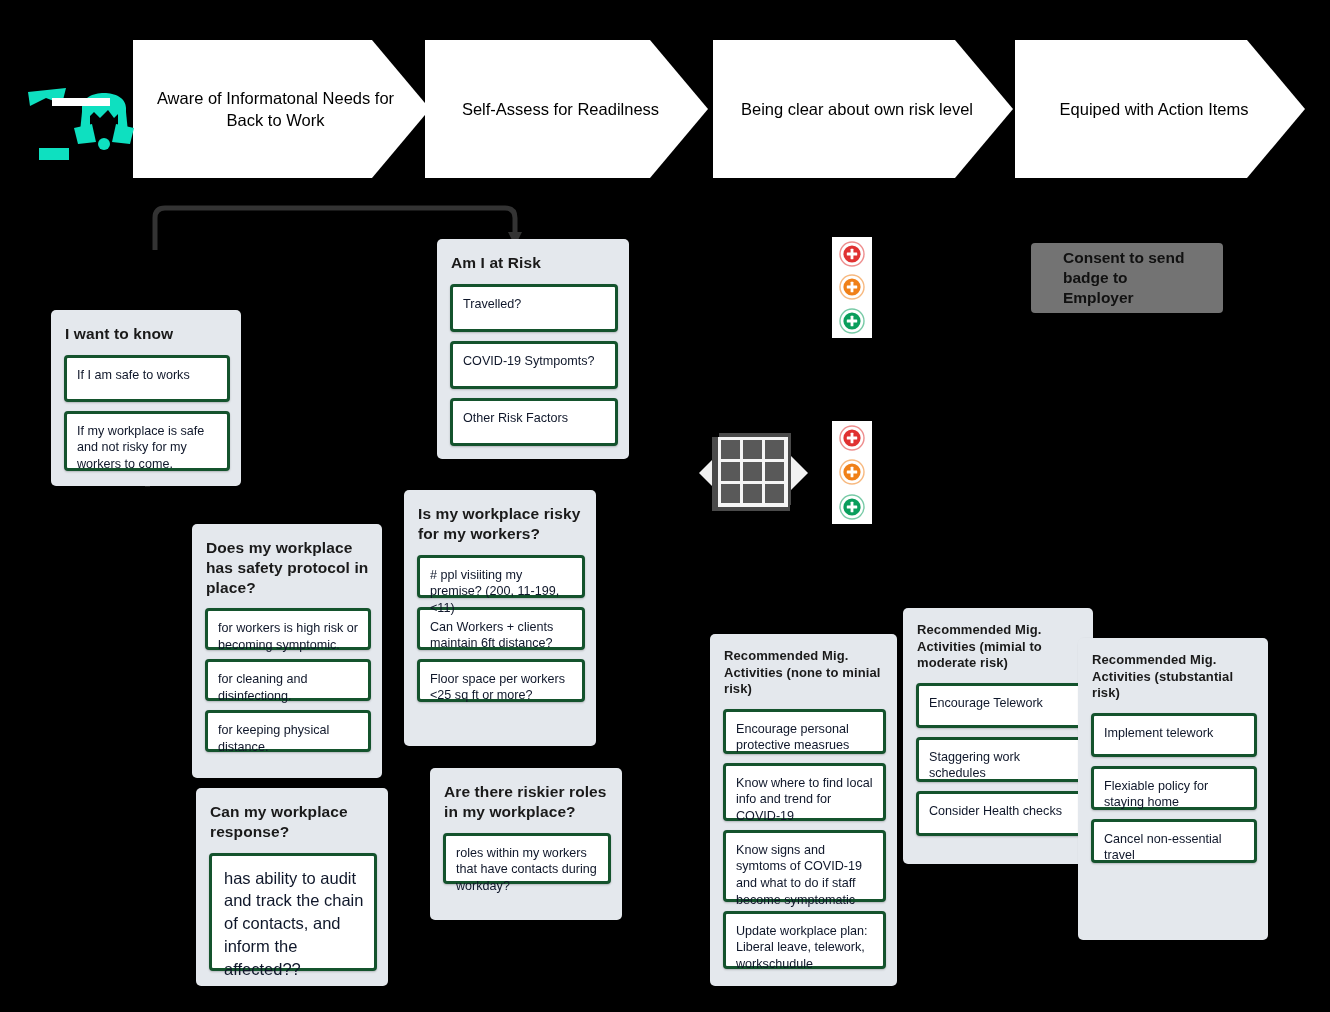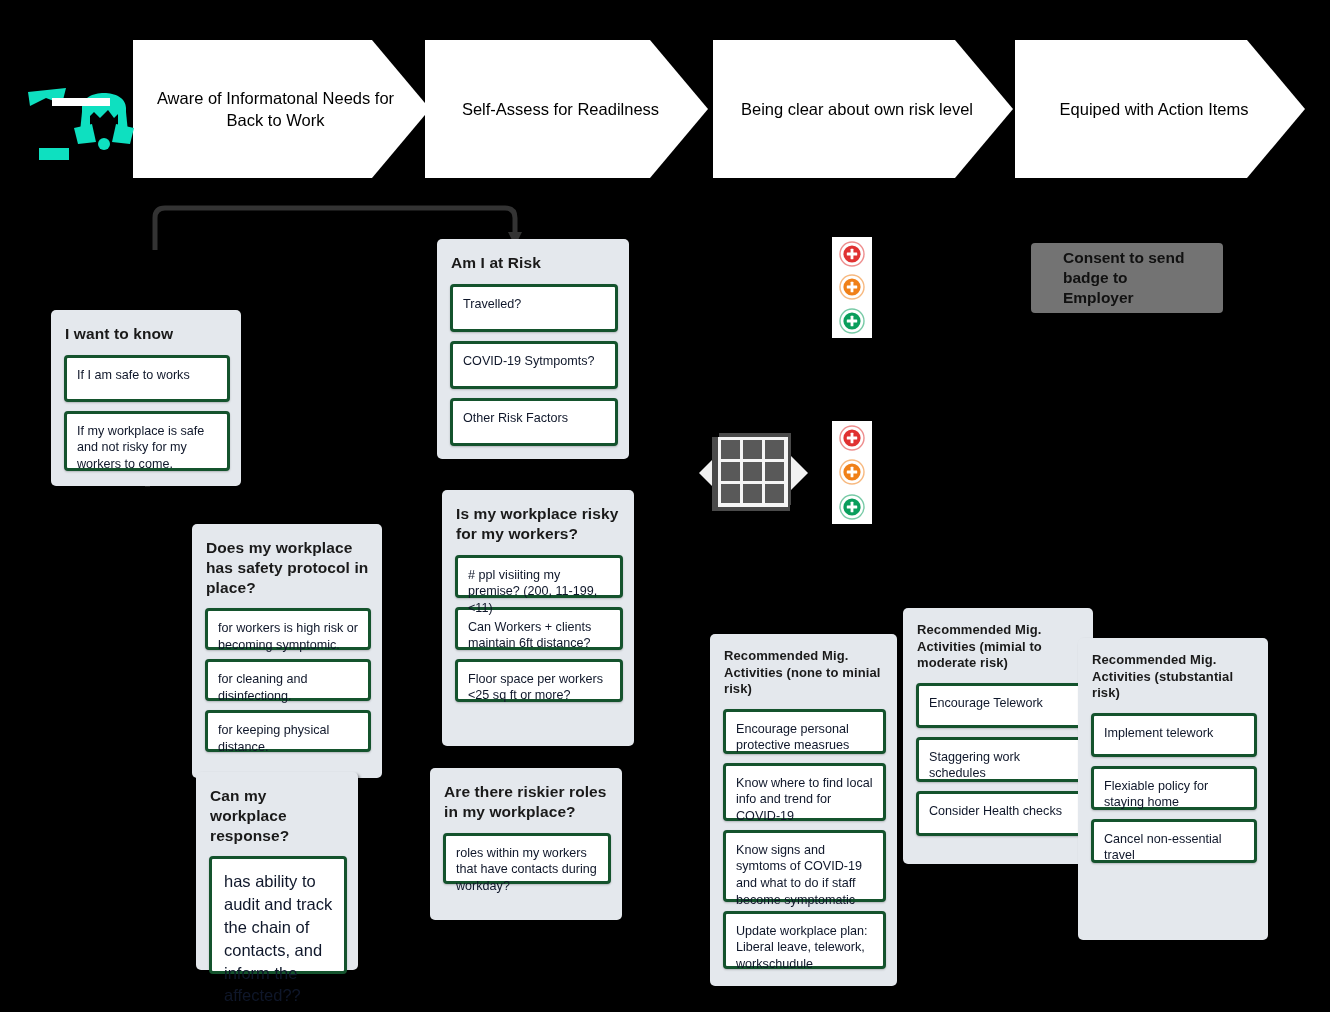--- a/index.html
+++ b/index.html
@@ -101,26 +101,26 @@
     <div class="item" style="height:48px;">Other Risk Factors</div>
   </div>
 
   <div class="card" style="left:192px;top:524px;width:190px;height:254px;">
     <div class="card-title">Does my workplace has safety protocol in place?</div>
     <div class="item" style="height:42px;">for workers  is high risk or becoming symptomic.</div>
     <div class="item" style="height:42px;">for cleaning and disinfectiong.</div>
     <div class="item" style="height:42px;">for keeping physical distance.</div>
   </div>
 
-  <div class="card" style="left:196px;top:772px;width:162px;height:198px;">
+  <div class="card" style="left:196px;top:788px;width:192px;height:198px;">
     <div class="card-title">Can my workplace response?</div>
     <div class="item big" style="height:118px;"> has ability to audit and track the chain of contacts, and inform the affected??</div>
   </div>
 
-  <div class="card" style="left:442px;top:490px;width:192px;height:256px;">
+  <div class="card" style="left:404px;top:490px;width:192px;height:256px;">
     <div class="card-title">Is my workplace risky for my workers?</div>
     <div class="item" style="height:43px;"># ppl visiiting my premise? (200, 11-199, &lt;11)</div>
     <div class="item" style="height:43px;">Can Workers + clients maintain 6ft distance?</div>
     <div class="item" style="height:43px;">Floor space per workers &lt;25 sq ft or more?</div>
   </div>
 
   <div class="card" style="left:430px;top:768px;width:192px;height:152px;">
     <div class="card-title">Are there riskier roles in my workplace?</div>
     <div class="item" style="height:51px;">roles within my workers that have contacts during workday?</div>
   </div>

